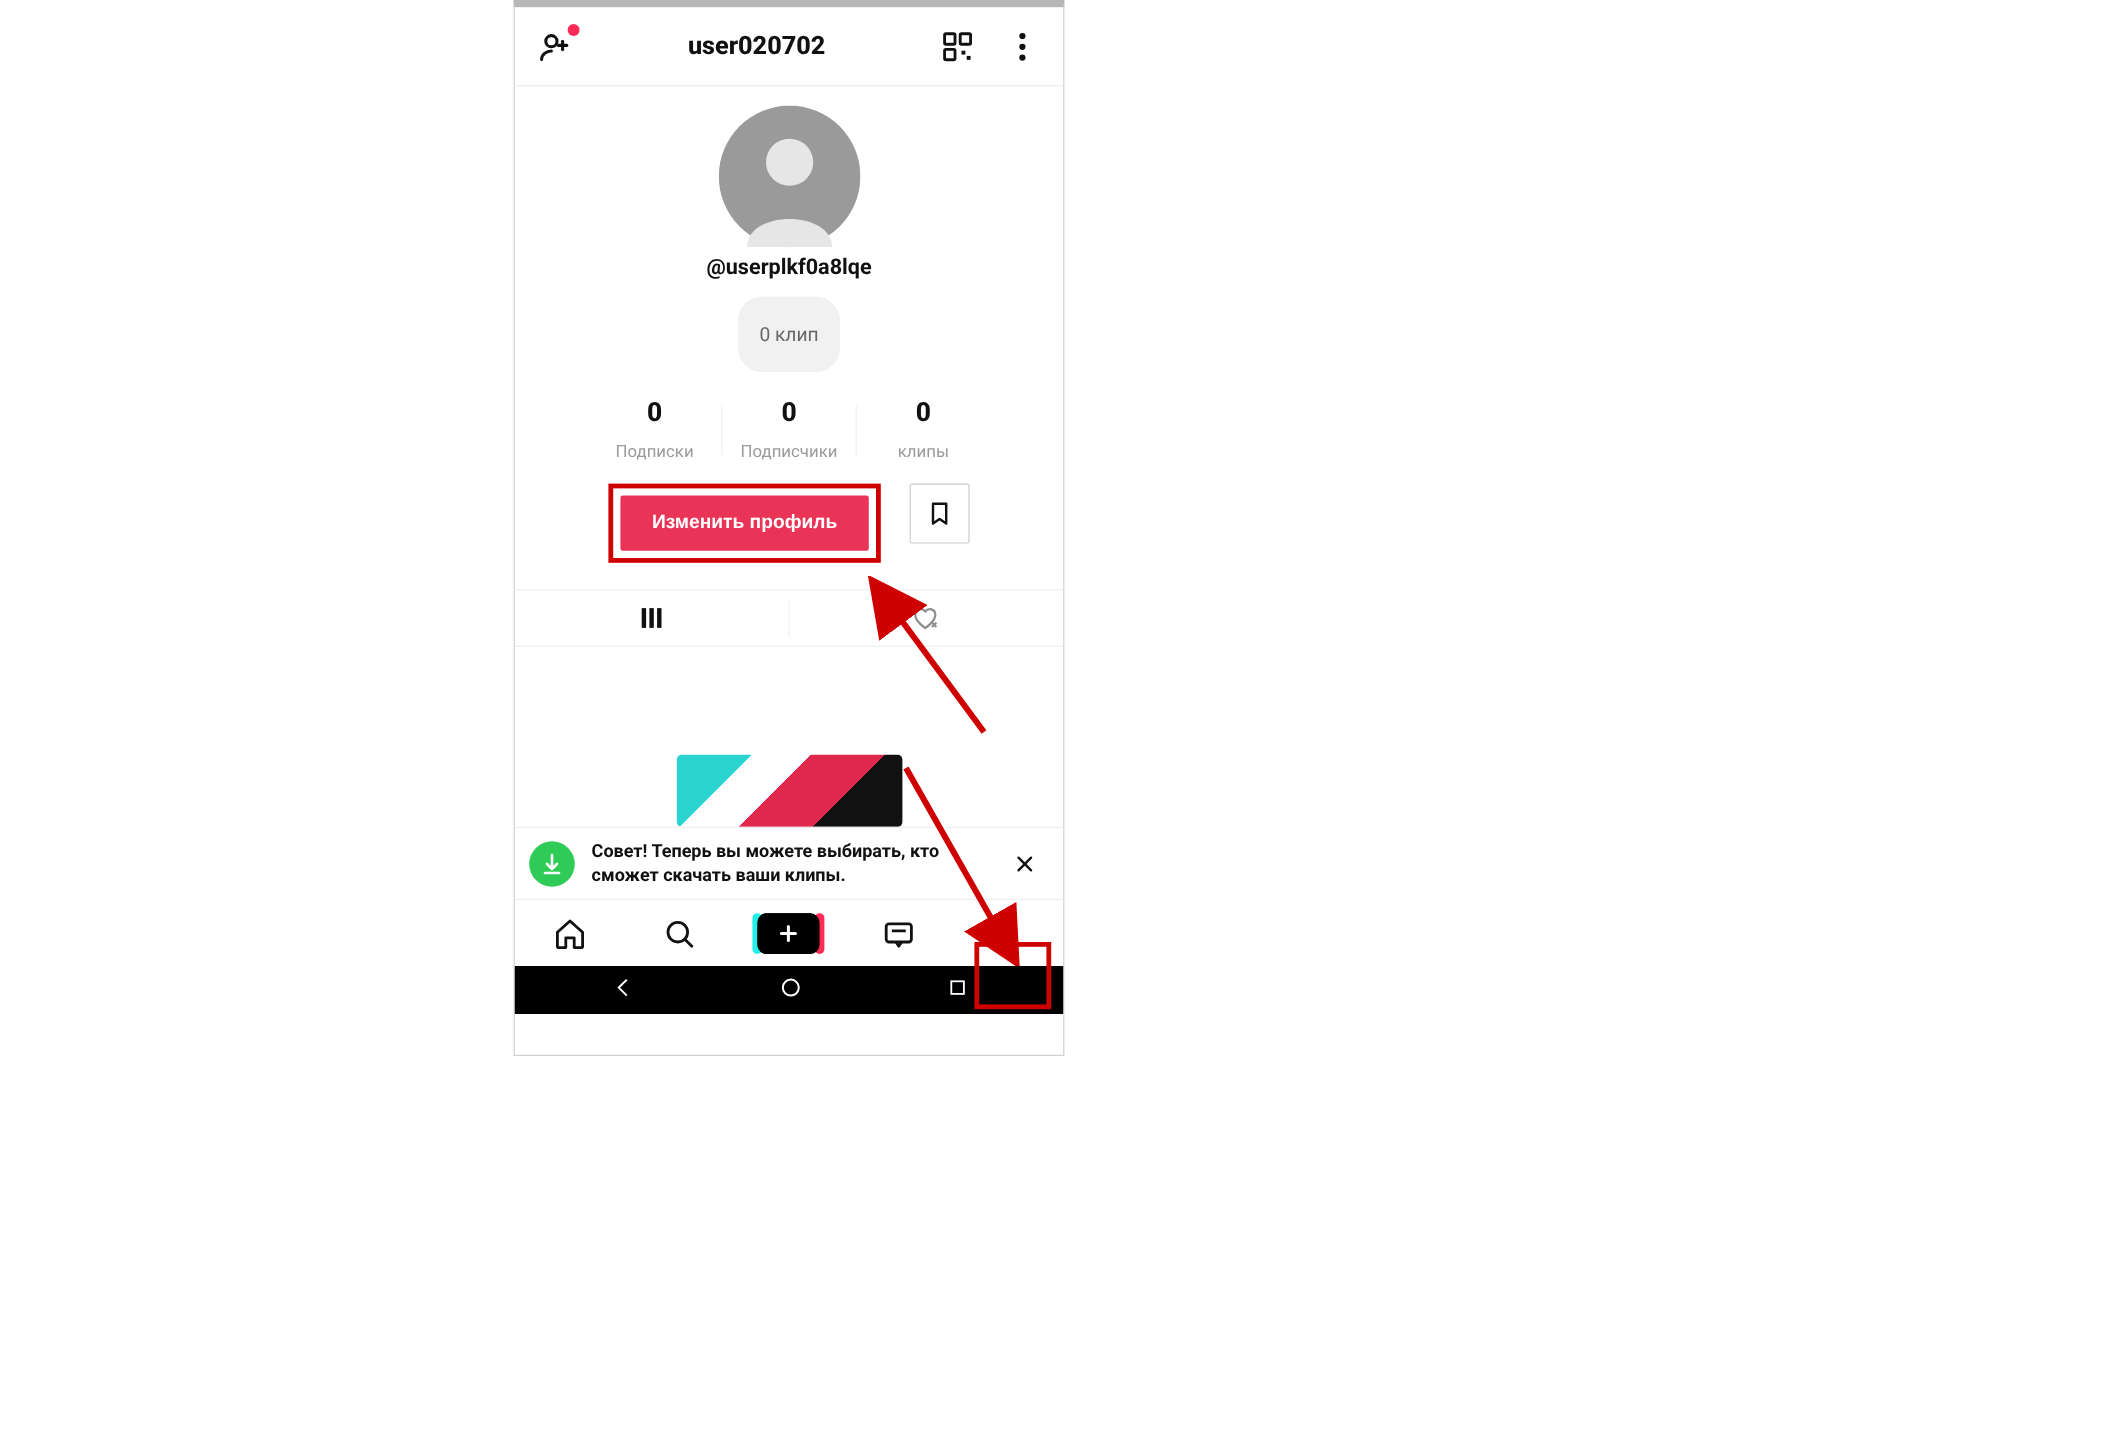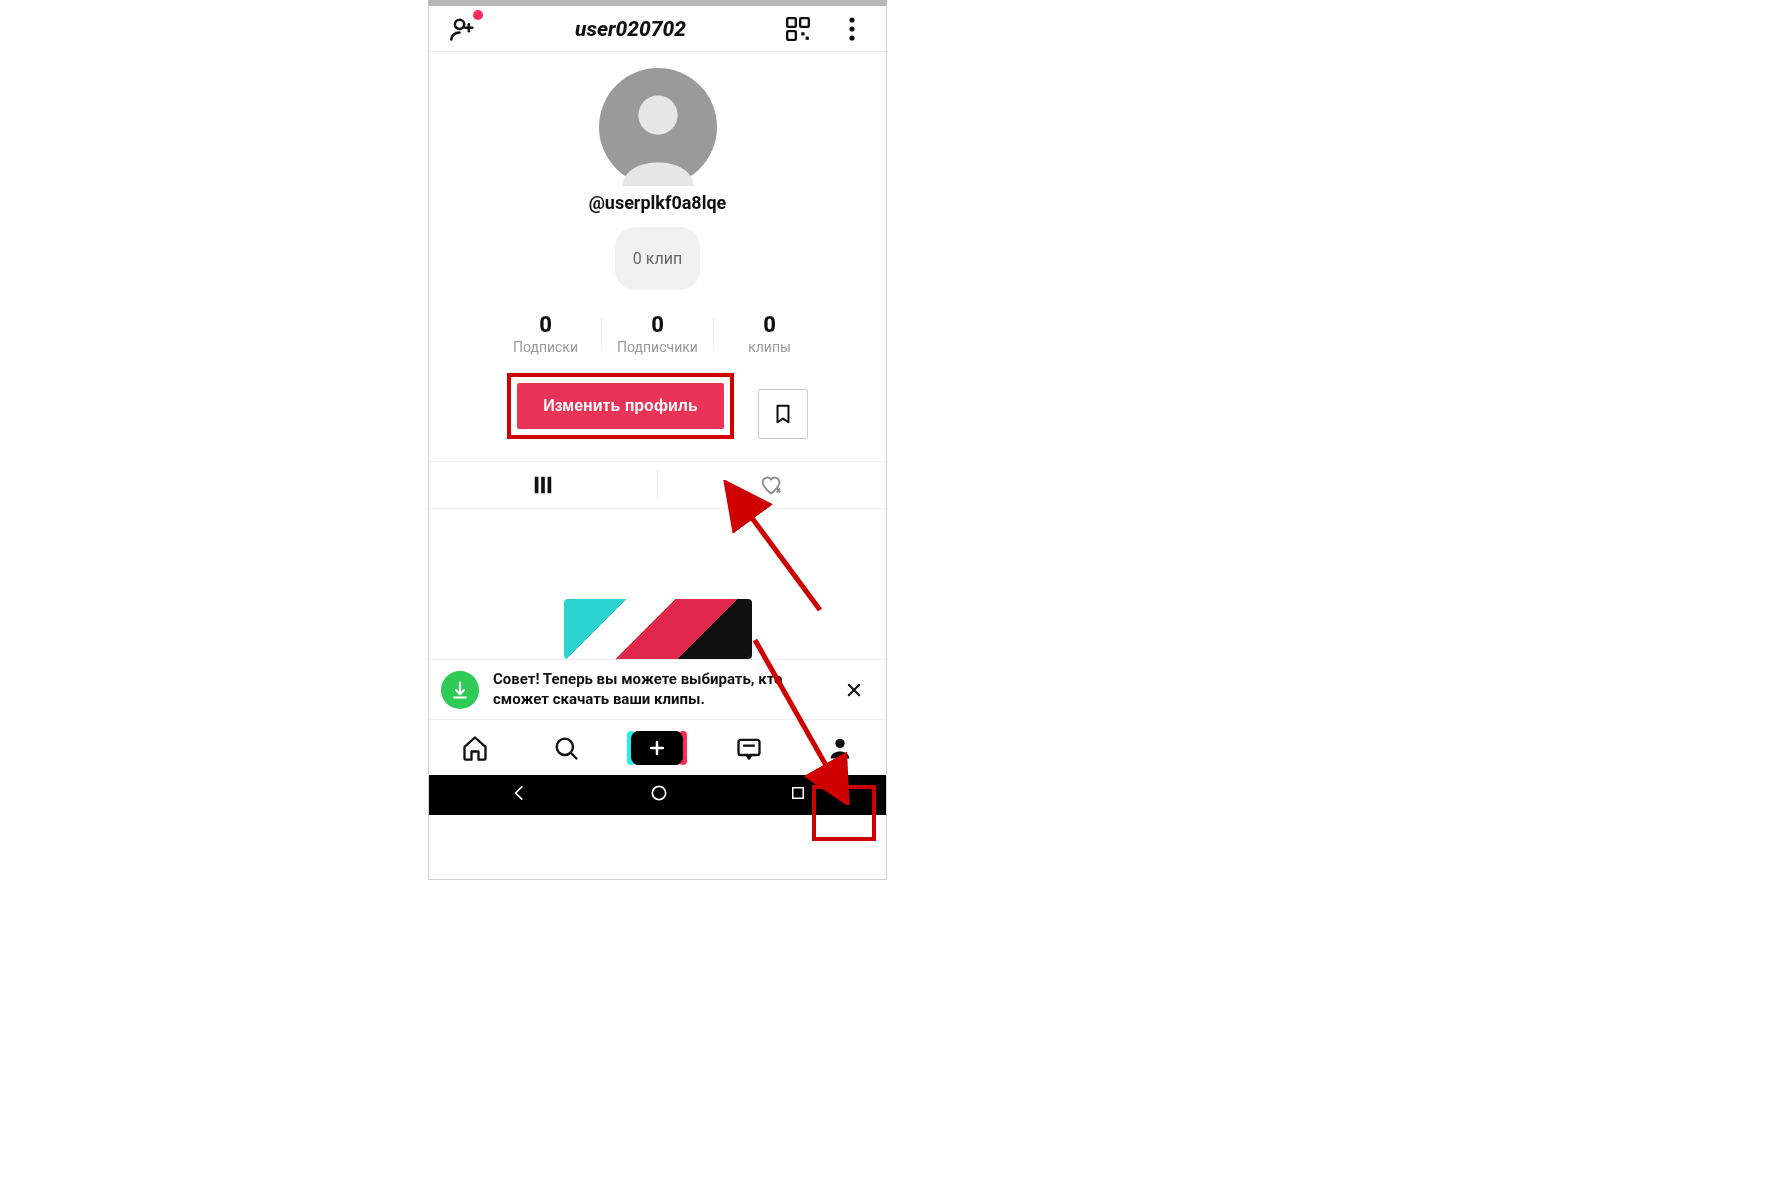--- a/index.html
+++ b/index.html
@@ -9,25 +9,24 @@
     position: absolute;
     left: 428px; top: 0;
     width: 459px; height: 880px;
     background: #ffffff;
     border: 1px solid #d0d0d0;
     border-top: 6px solid #b7b7b7;
     display: flex; flex-direction: column;
   }
   
   .appbar {
-    height: 46px;
+    height: 66px;
     display: flex; align-items: center; justify-content: space-between;
     padding: 0 18px;
     border-bottom: 1px solid #ececec;
-    font-style: italic;
   }
   .appbar .left, .appbar .right { display: flex; align-items: center; gap: 22px; }
   .title { font-size: 21px; font-weight: 800; color: #111; }
   .iconbtn { width: 32px; height: 32px; display: flex; align-items: center; justify-content: center; }
   .add-friend { position: relative; }
   .add-friend .dot { position: absolute; top: -3px; right: -4px; width: 10px; height: 10px; border-radius: 50%; background: #ff2a55; }
   
   .profile { display: flex; flex-direction: column; align-items: center; padding-top: 16px; }
   .avatar-wrap { position: relative; width:118px; height:118px; }
   .avatar-svg { position:absolute; inset:0; }
@@ -37,22 +36,22 @@
     background: #f1f1f1;
     color: #666;
     font-size: 16px;
     padding: 22px 18px;
     border-radius: 20px;
   }
   .stats { display:flex; margin-top: 22px; }
   .stat { width: 112px; text-align:center; position:relative; }
   .stat:not(:last-child)::after { content:""; position:absolute; right:0; top:6px; bottom:6px; width:1px; background:#eee; }
   .stat .num { font-size: 22px; font-weight: 800; color:#111; }
-  .stat .lbl { font-size: 14px; color:#9a9a9a; margin-top:2px; }
-  .actions { display:flex; align-items:flex-end; gap: 24px; margin-top: 18px; }
+  .stat .lbl { font-size: 14px; color:#9a9a9a; margin-top:12px; }
+  .actions { display:flex; align-items:flex-start; gap: 24px; margin-top: 18px; }
   .edit-btn {
     background:#ea3457;
     color:#fff;
     border:none;
     font-size:16px;
     font-weight:600;
     padding: 14px 26px;
     border-radius:2px;
   }
   .bookmark-btn {

